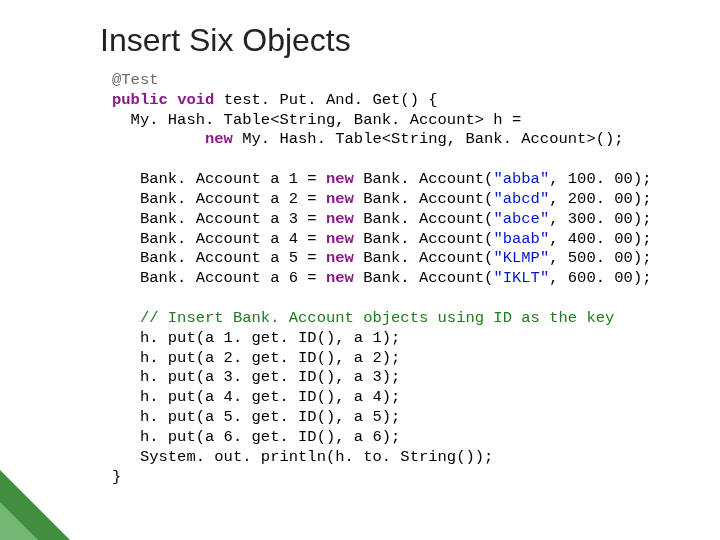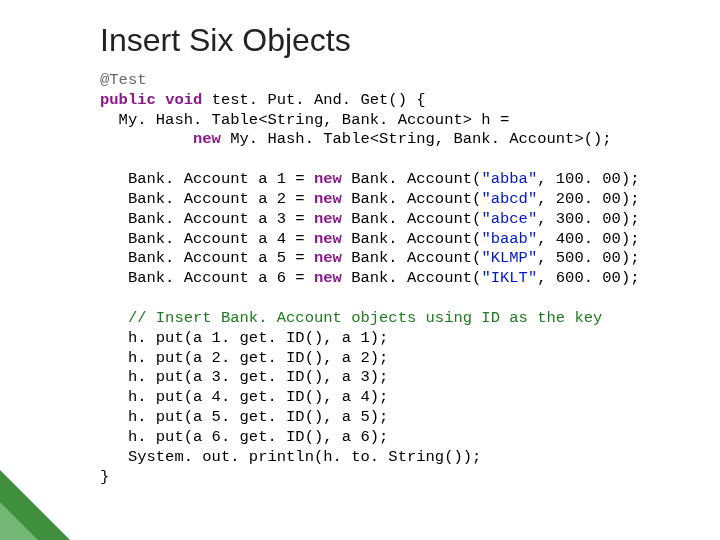--- a/index.html
+++ b/index.html
@@ -36,21 +36,21 @@
     border-left: 38px solid rgba(140,200,140,0.7);
     border-top: 38px solid transparent;
   }
   h1.title {
     margin: 0 0 12px 0;
     font-size: 32px;
     font-weight: 400;
     color: #222;
   }
   pre.code {
-    margin: 0;
+    margin: 12px;
     font-family: "Courier New", Courier, monospace;
     font-size: 15.5px;
     line-height: 1.28;
     white-space: pre;
     color: #000;
   }
   .kw-anno   { color: #6a6a6a; }
   .kw-public { color: #8a1a8a; font-weight: bold; }
   .kw-void   { color: #8a1a8a; font-weight: bold; }
   .kw-new    { color: #8a1a8a; font-weight: bold; }

